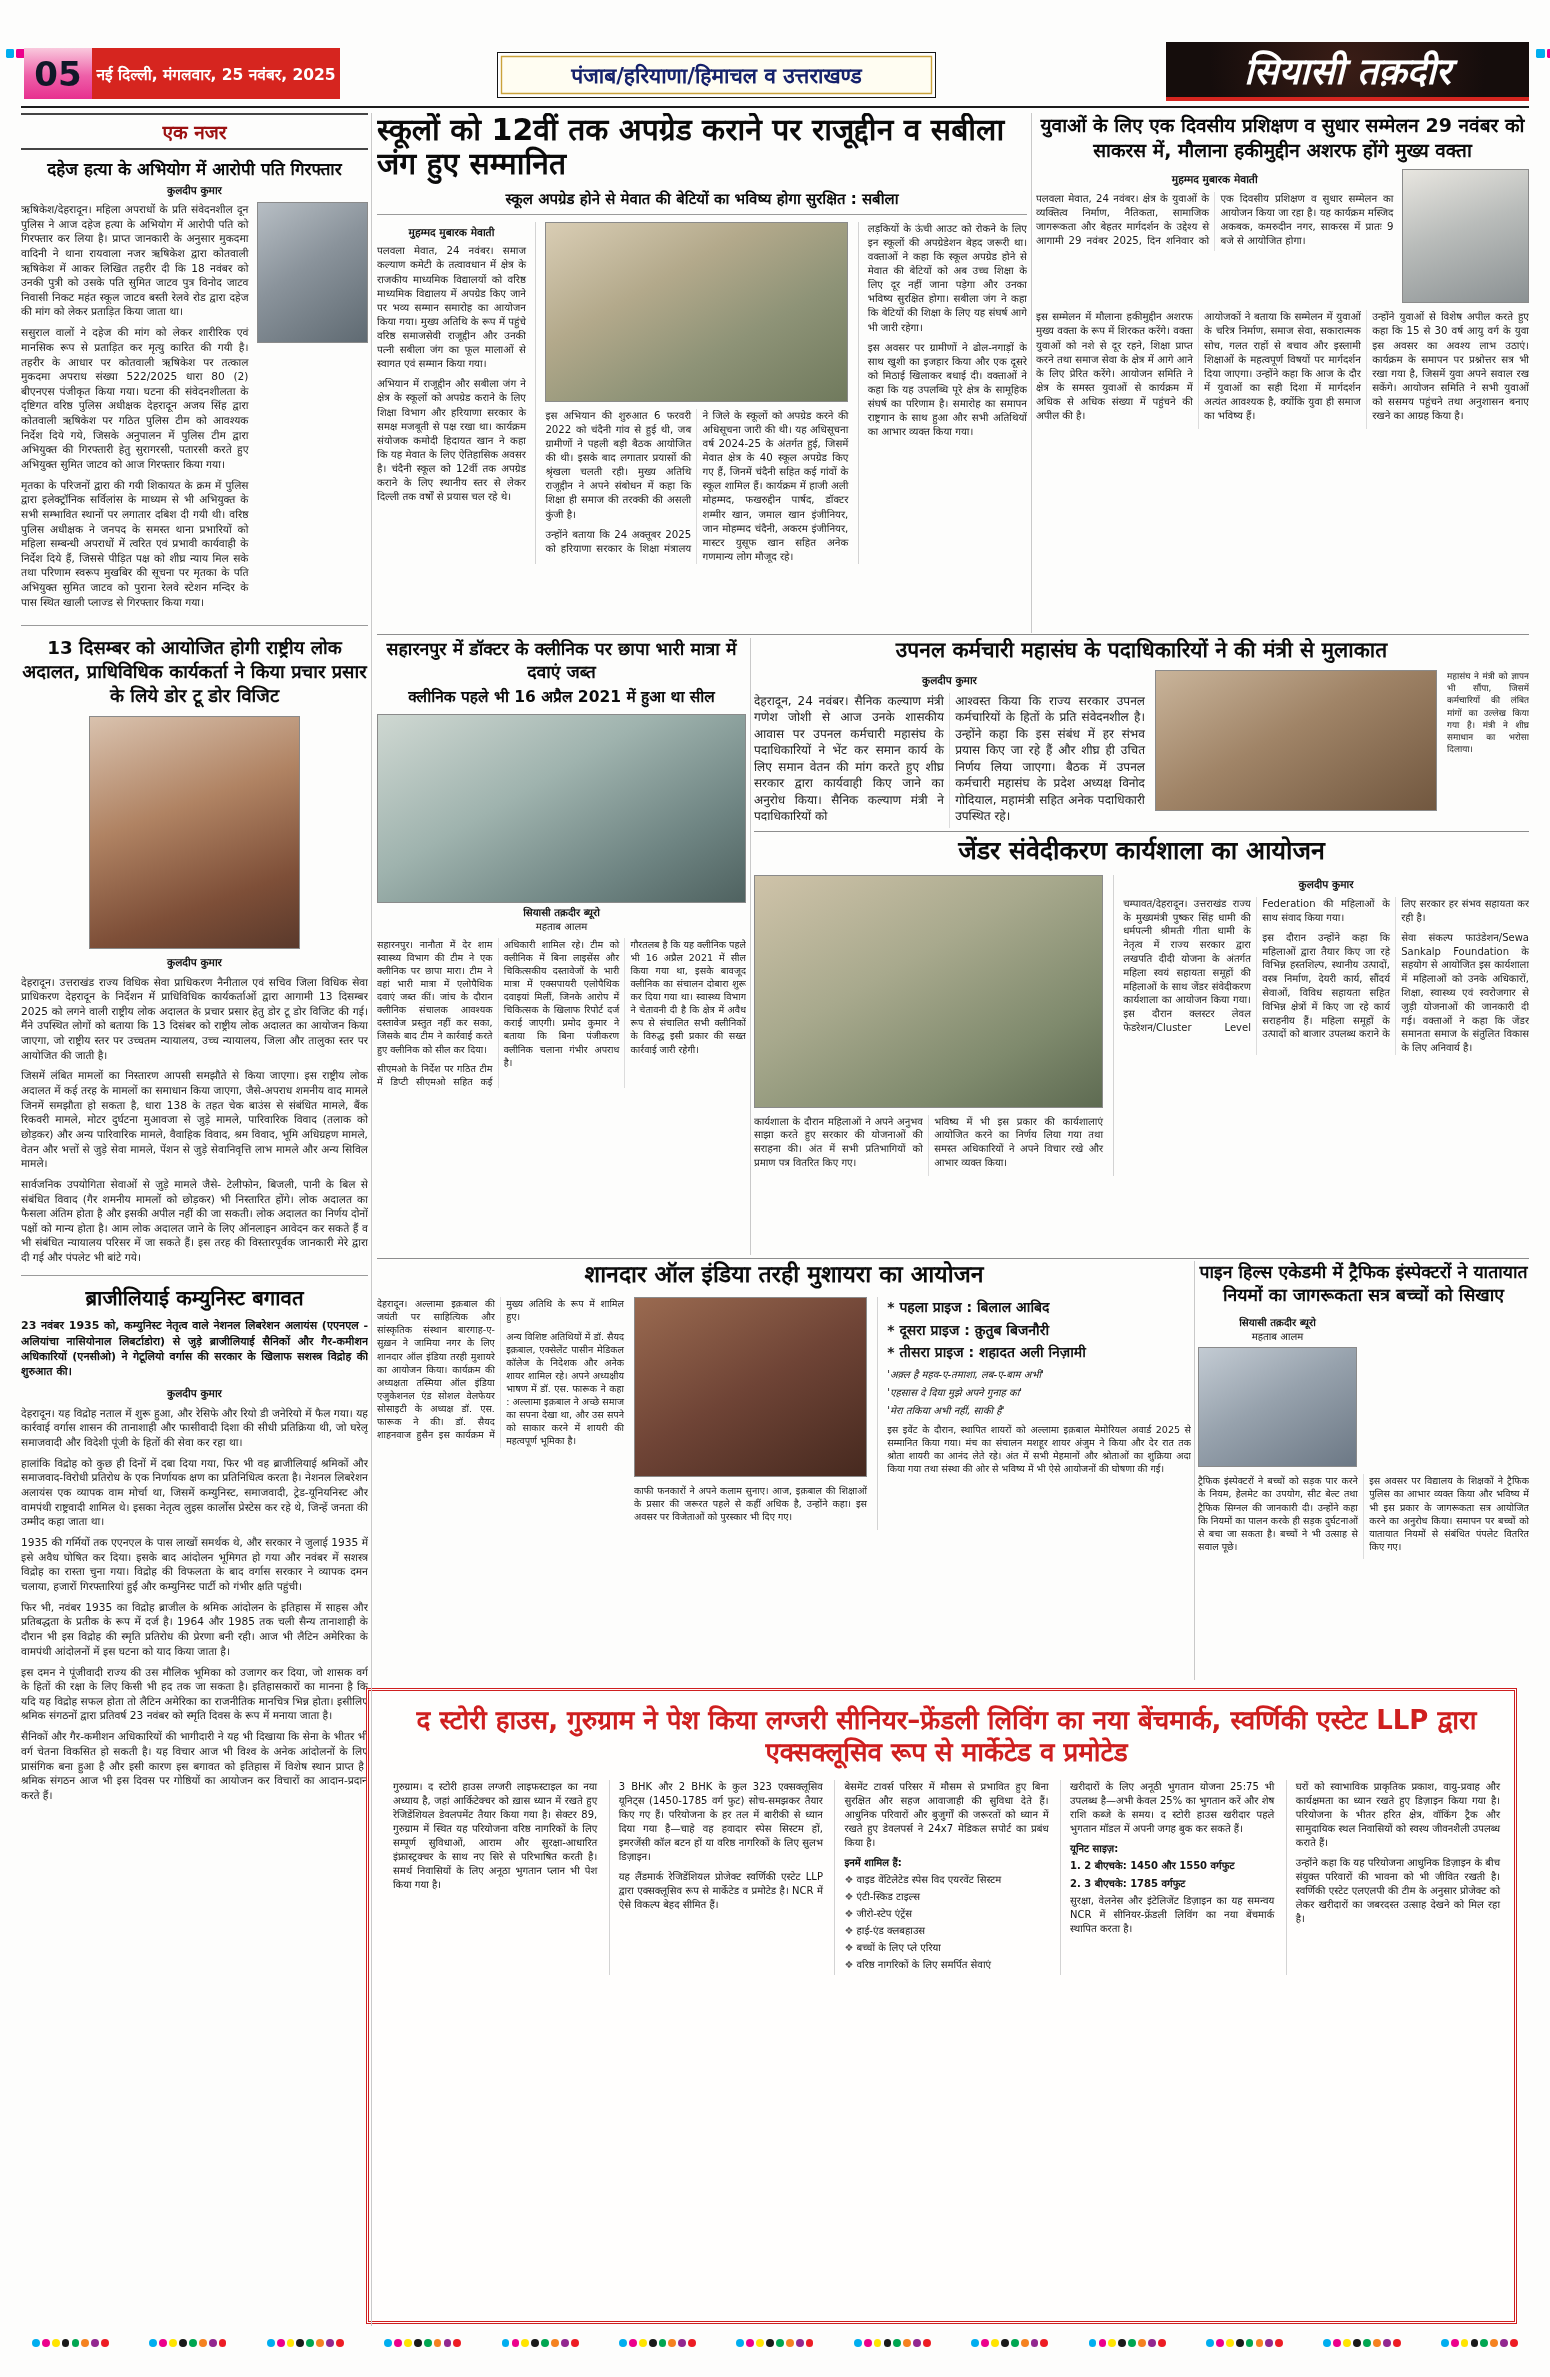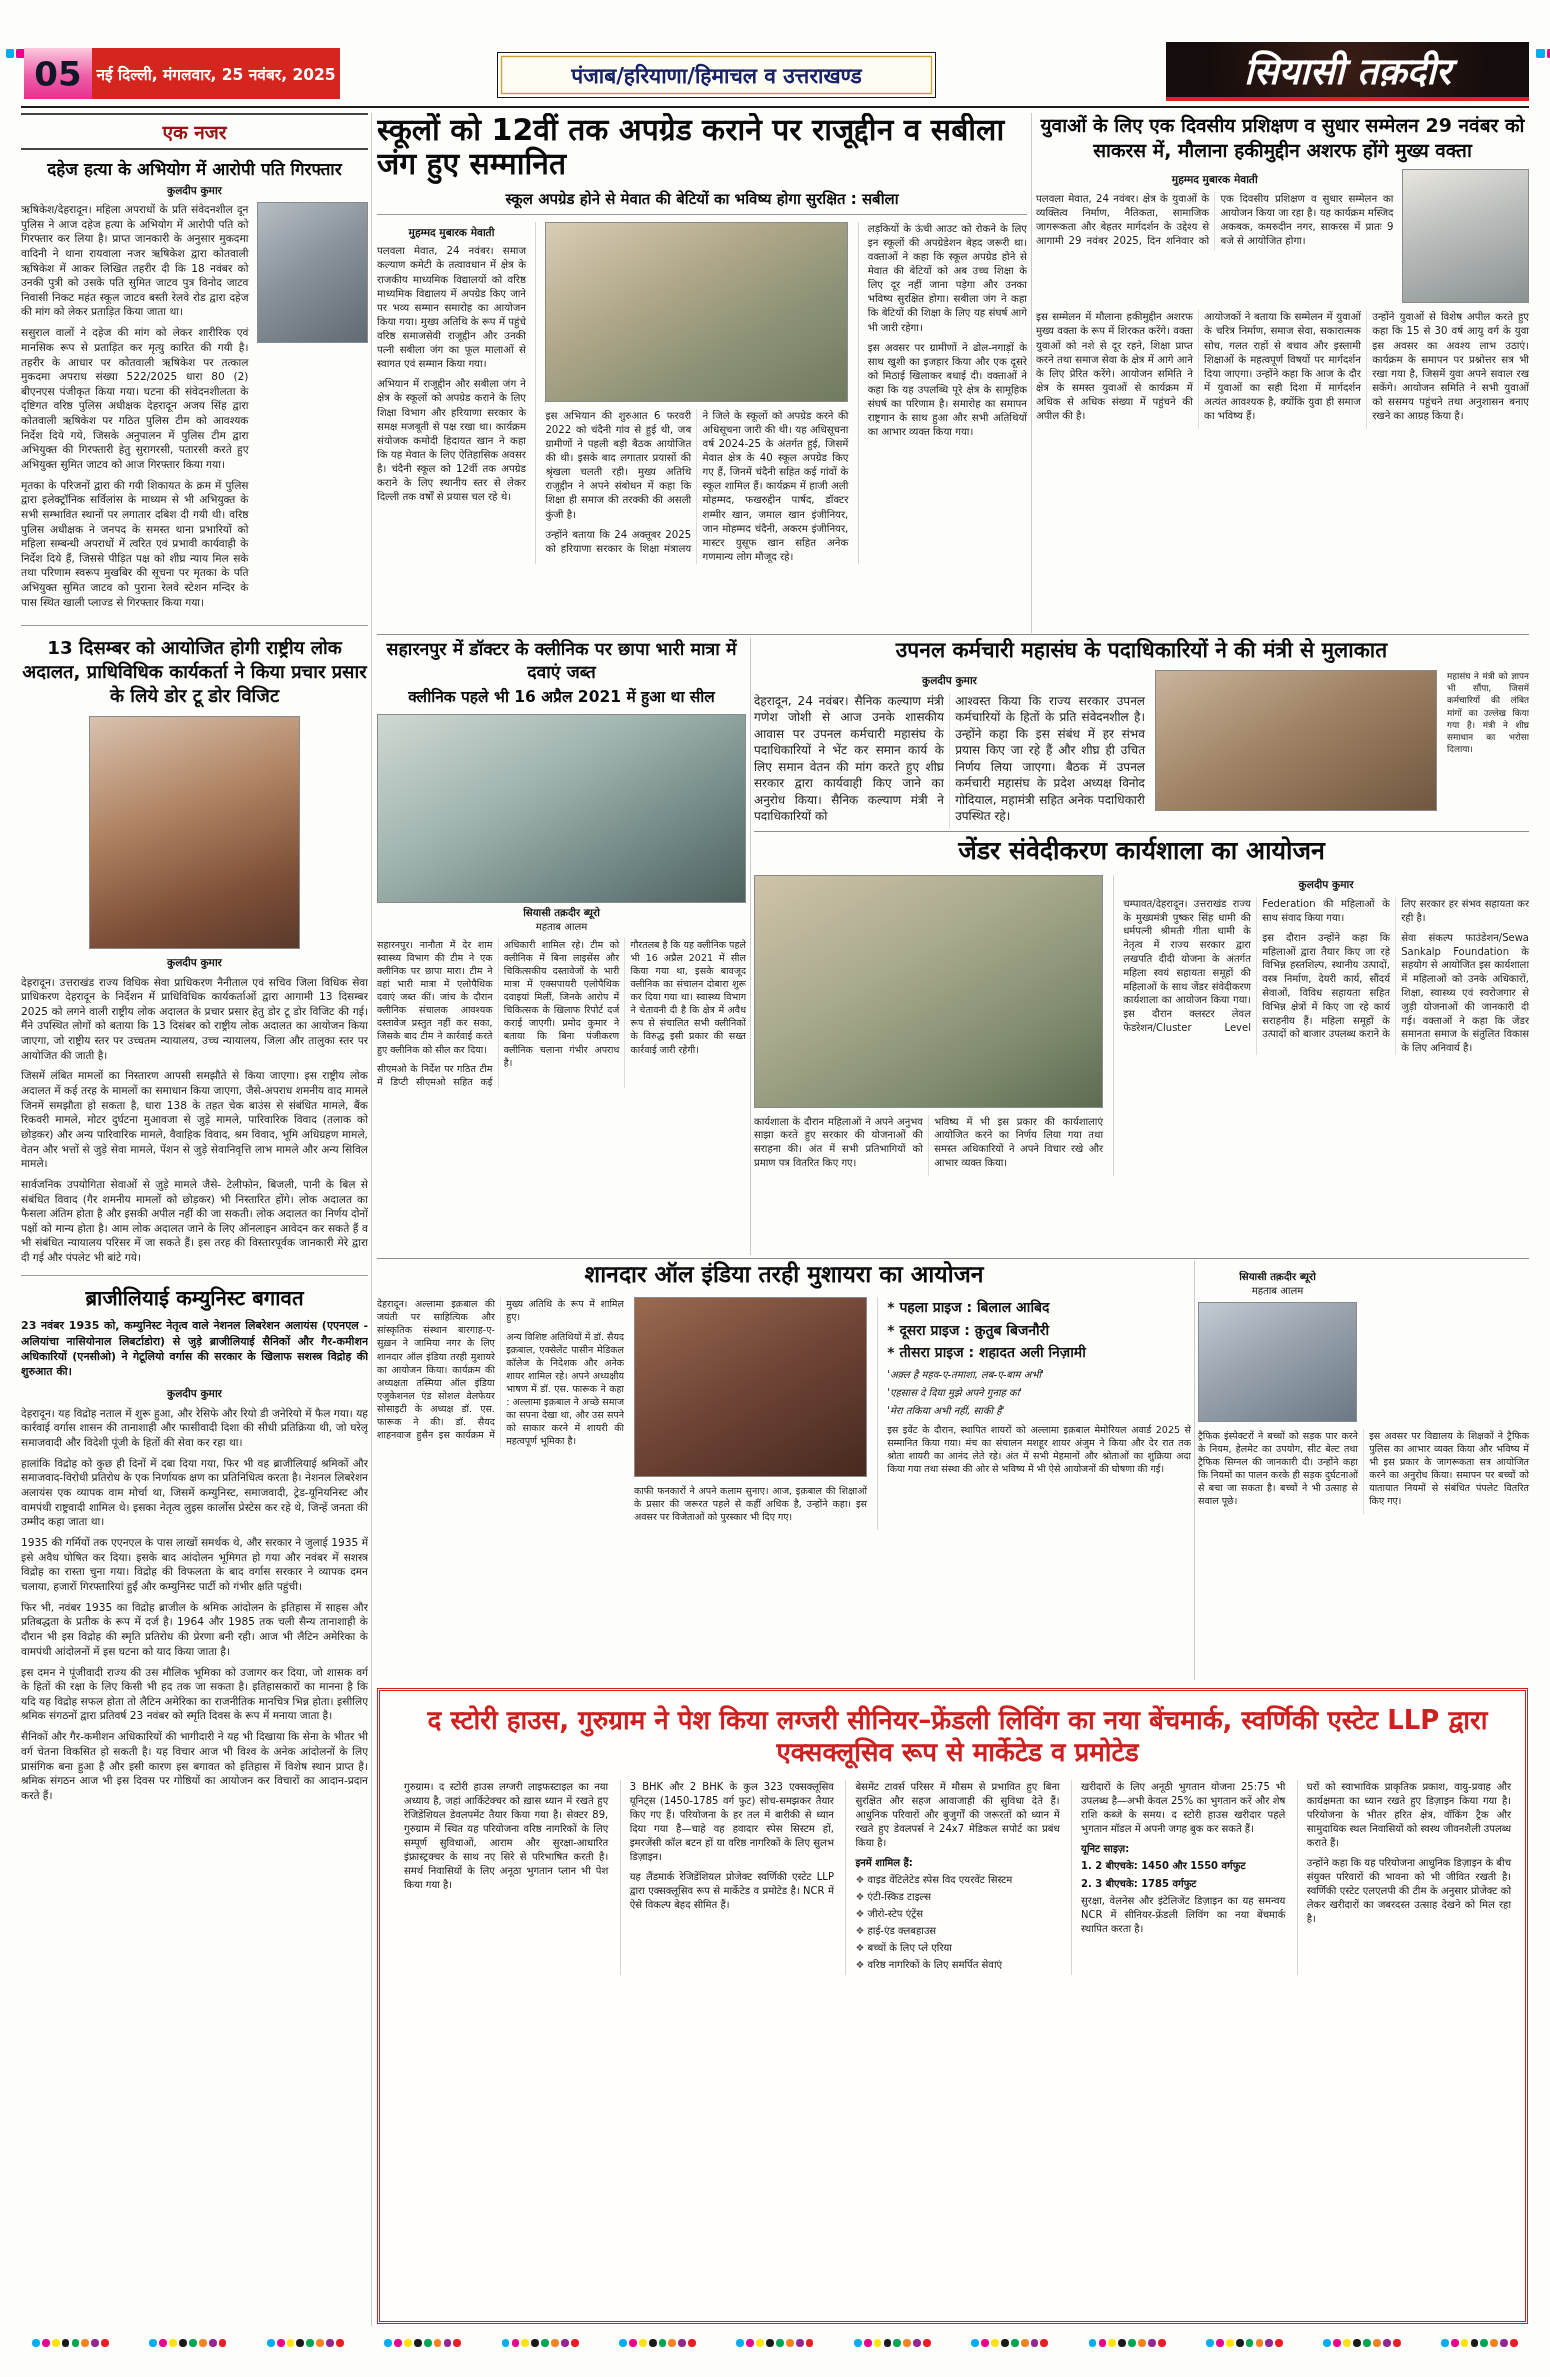--- a/index.html
+++ b/index.html
@@ -264,34 +264,35 @@
             <p class="couplet-item">'मेरा तकिया अभी नहीं, साकी है'</p>
           </div>
         <div class="jtext small" style="margin-top:5.6px;">
             <p class="">इस इवेंट के दौरान, स्थापित शायरों को अल्लामा इक़बाल मेमोरियल अवार्ड 2025 से सम्मानित किया गया। मंच का संचालन मशहूर शायर अंजुम ने किया और देर रात तक श्रोता शायरी का आनंद लेते रहे। अंत में सभी मेहमानों और श्रोताओं का शुक्रिया अदा किया गया तथा संस्था की ओर से भविष्य में भी ऐसे आयोजनों की घोषणा की गई।</p>
           </div>
       </div>
     </div>
   </div>
 
   <div class="abs clip" style="left:1198px;top:1261px;width:331px;height:419px;">
+    <div class="headline" style="font-size:17.6px;line-height:1.3;">पाइन हिल्स एकेडमी में ट्रैफिक इंस्पेक्टरों ने यातायात नियमों का जागरूकता सत्र बच्चों को सिखाए</div>
     <div style="display:flex;gap:8.5px;margin-top:5.6px;">
       <div style="width:159px;flex:0 0 auto;">
         <div class="credit">सियासी तक़दीर ब्यूरो</div>
         <div class="credit2">महताब आलम</div>
         <div class="photo ph-traffic" style="width:100%;height:120px;"></div>
       </div>
     </div>
     <div class="jtext cols2 small" style="margin-top:7px;">
         <p class="">ट्रैफिक इंस्पेक्टरों ने बच्चों को सड़क पार करने के नियम, हेलमेट का उपयोग, सीट बेल्ट तथा ट्रैफिक सिग्नल की जानकारी दी। उन्होंने कहा कि नियमों का पालन करके ही सड़क दुर्घटनाओं से बचा जा सकता है। बच्चों ने भी उत्साह से सवाल पूछे।</p>
         <p class="">इस अवसर पर विद्यालय के शिक्षकों ने ट्रैफिक पुलिस का आभार व्यक्त किया और भविष्य में भी इस प्रकार के जागरूकता सत्र आयोजित करने का अनुरोध किया। समापन पर बच्चों को यातायात नियमों से संबंधित पंपलेट वितरित किए गए।</p>
       </div>
   </div>
 
-  <div class="abs clip storybox" style="left:377px;top:1688px;width:1151px;height:636px;padding-left:24px;">
+  <div class="abs clip storybox" style="left:366px;top:1688px;width:1151px;height:636px;padding-left:24px;">
     <div class="story-headline">द स्टोरी हाउस, गुरुग्राम ने पेश किया लग्जरी सीनियर–फ्रेंडली लिविंग का नया बेंचमार्क, स्वर्णिकी एस्टेट LLP द्वारा एक्सक्लूसिव रूप से मार्केटेड व प्रमोटेड</div>
     <div class="story-cols">
       <div class="story-col">
           <p class="">गुरुग्राम। द स्टोरी हाउस लग्जरी लाइफस्टाइल का नया अध्याय है, जहां आर्किटेक्चर को ख़ास ध्यान में रखते हुए रेजिडेंशियल डेवलपमेंट तैयार किया गया है। सेक्टर 89, गुरुग्राम में स्थित यह परियोजना वरिष्ठ नागरिकों के लिए सम्पूर्ण सुविधाओं, आराम और सुरक्षा-आधारित इंफ्रास्ट्रक्चर के साथ नए सिरे से परिभाषित करती है। समर्थ निवासियों के लिए अनूठा भुगतान प्लान भी पेश किया गया है।</p>
         </div>
       <div class="story-col sep-l">
           <p class="">3 BHK और 2 BHK के कुल 323 एक्सक्लूसिव यूनिट्स (1450-1785 वर्ग फुट) सोच-समझकर तैयार किए गए हैं। परियोजना के हर तल में बारीकी से ध्यान दिया गया है—चाहे वह हवादार स्पेस सिस्टम हों, इमरजेंसी कॉल बटन हों या वरिष्ठ नागरिकों के लिए सुलभ डिज़ाइन।</p>
           <p class="">यह लैंडमार्क रेजिडेंशियल प्रोजेक्ट स्वर्णिकी एस्टेट LLP द्वारा एक्सक्लूसिव रूप से मार्केटेड व प्रमोटेड है। NCR में ऐसे विकल्प बेहद सीमित हैं।</p>
         </div>
       <div class="story-col sep-l">

